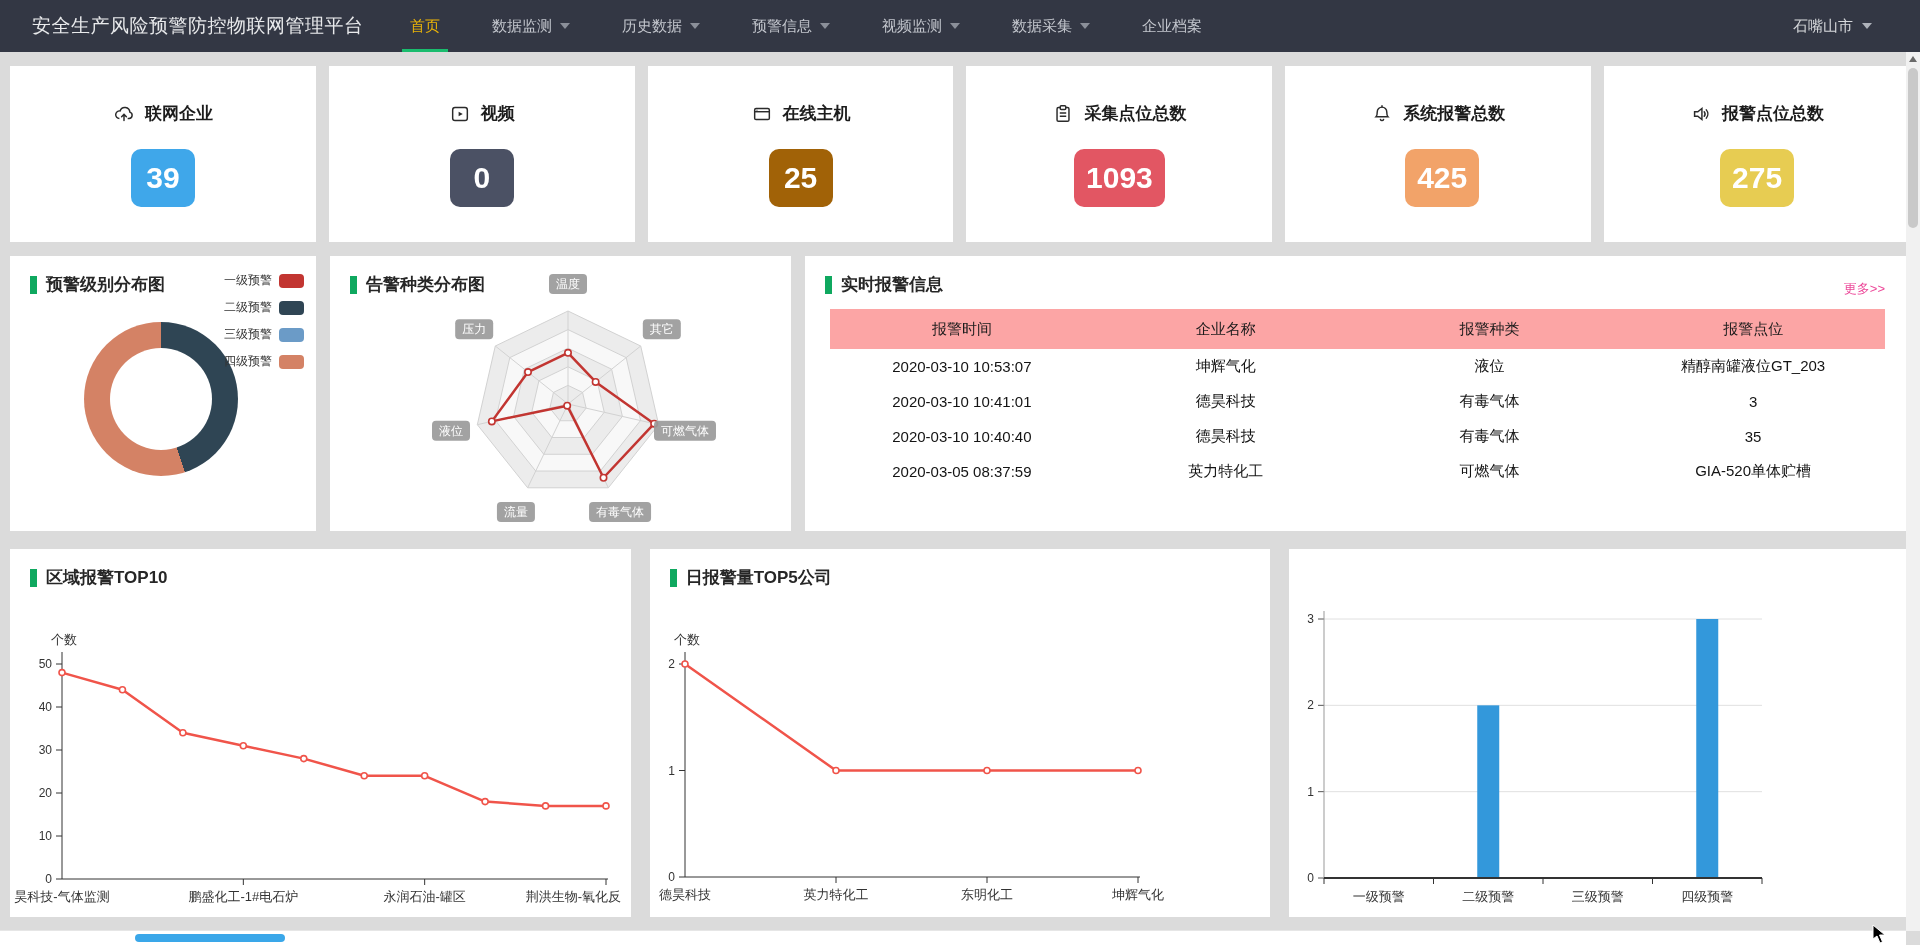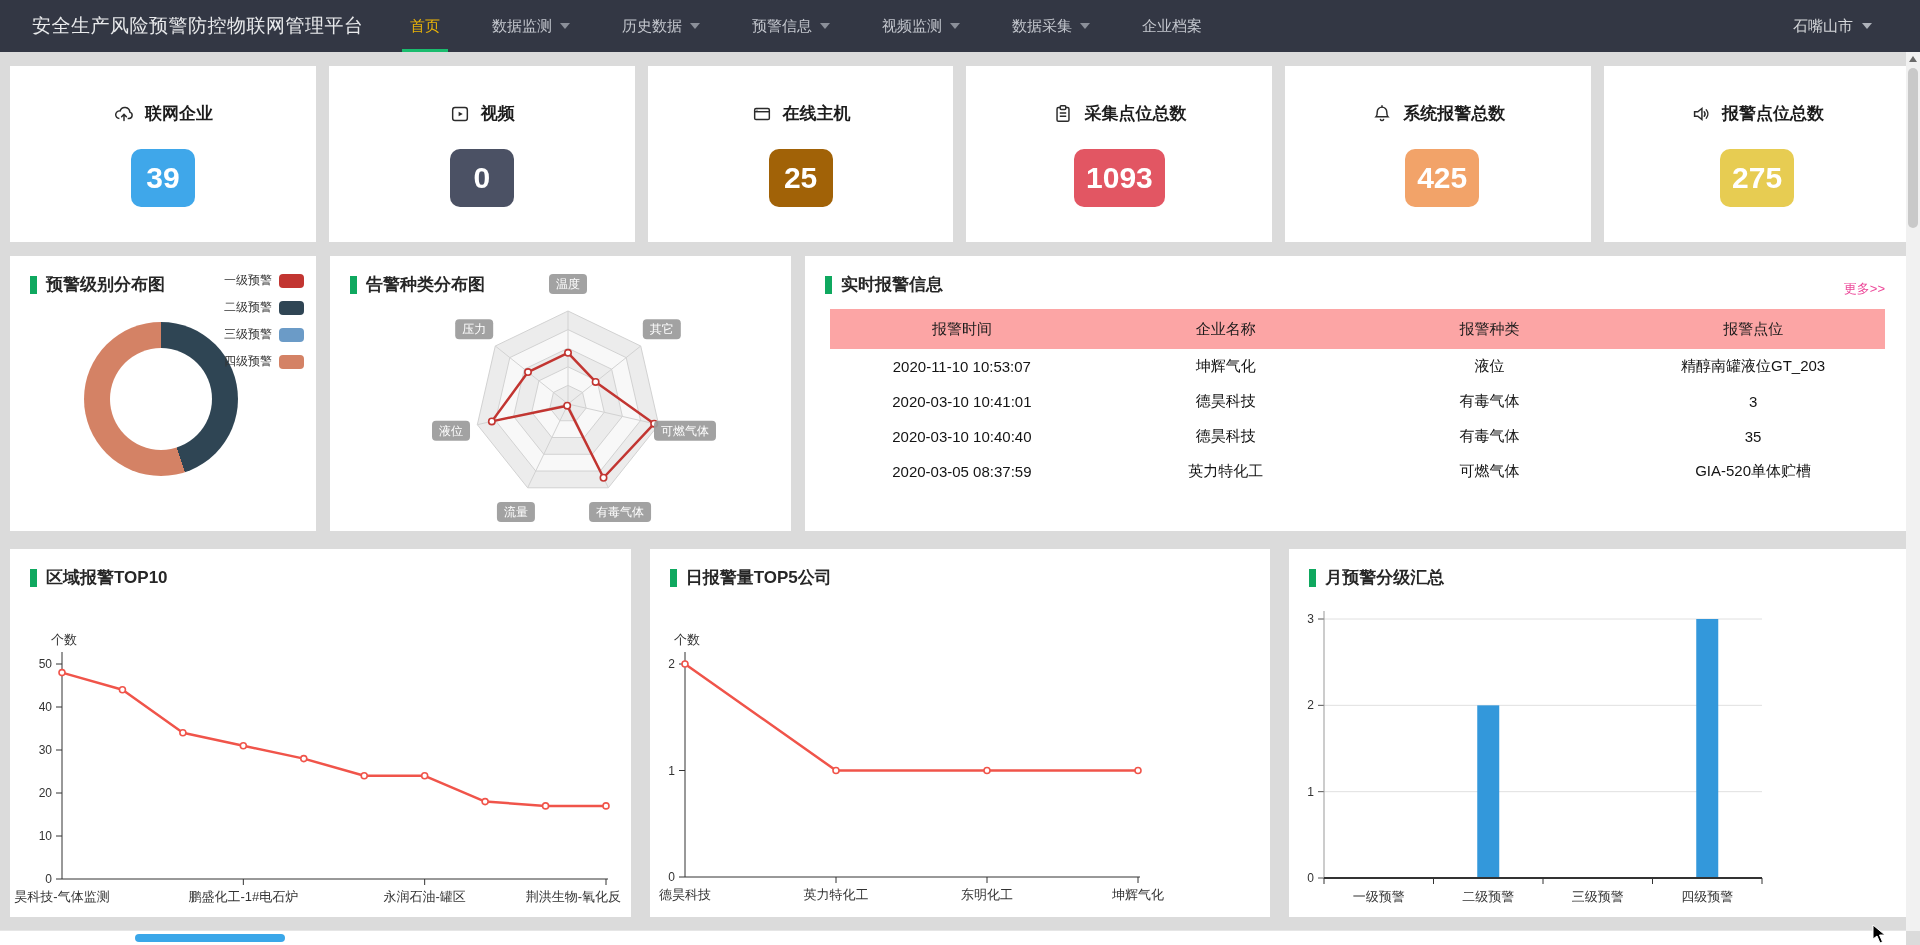--- a/index.html
+++ b/index.html
@@ -270,21 +270,21 @@
           <thead>
               <tr id="alarm-head">
                 <th>报警时间</th>
                 <th>企业名称</th>
                 <th>报警种类</th>
                 <th>报警点位</th>
               </tr>
             </thead>
           <tbody id="alarm-body">
               <tr>
-                <td>2020-11-10 10:53:07</td>
+                <td>2020-03-10 10:53:07</td>
                 <td>坤辉气化</td>
                 <td>液位</td>
                 <td>精醇南罐液位GT_203</td>
               </tr>
               <tr>
                 <td>2020-03-10 10:41:01</td>
                 <td>德昊科技</td>
                 <td>有毒气体</td>
                 <td>3</td>
               </tr>
@@ -371,24 +371,20 @@
           <text x="35" y="350" text-anchor="middle" class="xlabel">德昊科技</text>
           <line x1="186" y1="328" x2="186" y2="334" stroke="#333"></line>
           <text x="186" y="350" text-anchor="middle" class="xlabel">英力特化工</text>
           <line x1="337" y1="328" x2="337" y2="334" stroke="#333"></line>
           <text x="337" y="350" text-anchor="middle" class="xlabel">东明化工</text>
           <line x1="488" y1="328" x2="488" y2="334" stroke="#333"></line>
           <text x="488" y="350" text-anchor="middle" class="xlabel">坤辉气化</text>
         </svg>
     </section>
     <section class="panel">
-      <div class="panel-title">
-        <span class="tbar"></span>
-        <span>月预警分级汇总</span>
-      </div>
       <svg id="chart-month" class="chart-svg" width="625" height="368">
           <line x1="29" y1="329" x2="35" y2="329" stroke="#555"></line>
           <text x="25" y="333" text-anchor="end" class="tick">0</text>
           <line x1="35" y1="242.66666666666669" x2="473" y2="242.66666666666669" stroke="#e0e0e0"></line>
           <line x1="29" y1="242.66666666666669" x2="35" y2="242.66666666666669" stroke="#555"></line>
           <text x="25" y="246.66666666666669" text-anchor="end" class="tick">1</text>
           <line x1="35" y1="156.33333333333334" x2="473" y2="156.33333333333334" stroke="#e0e0e0"></line>
           <line x1="29" y1="156.33333333333334" x2="35" y2="156.33333333333334" stroke="#555"></line>
           <text x="25" y="160.33333333333334" text-anchor="end" class="tick">2</text>
           <line x1="35" y1="70" x2="473" y2="70" stroke="#e0e0e0"></line>

